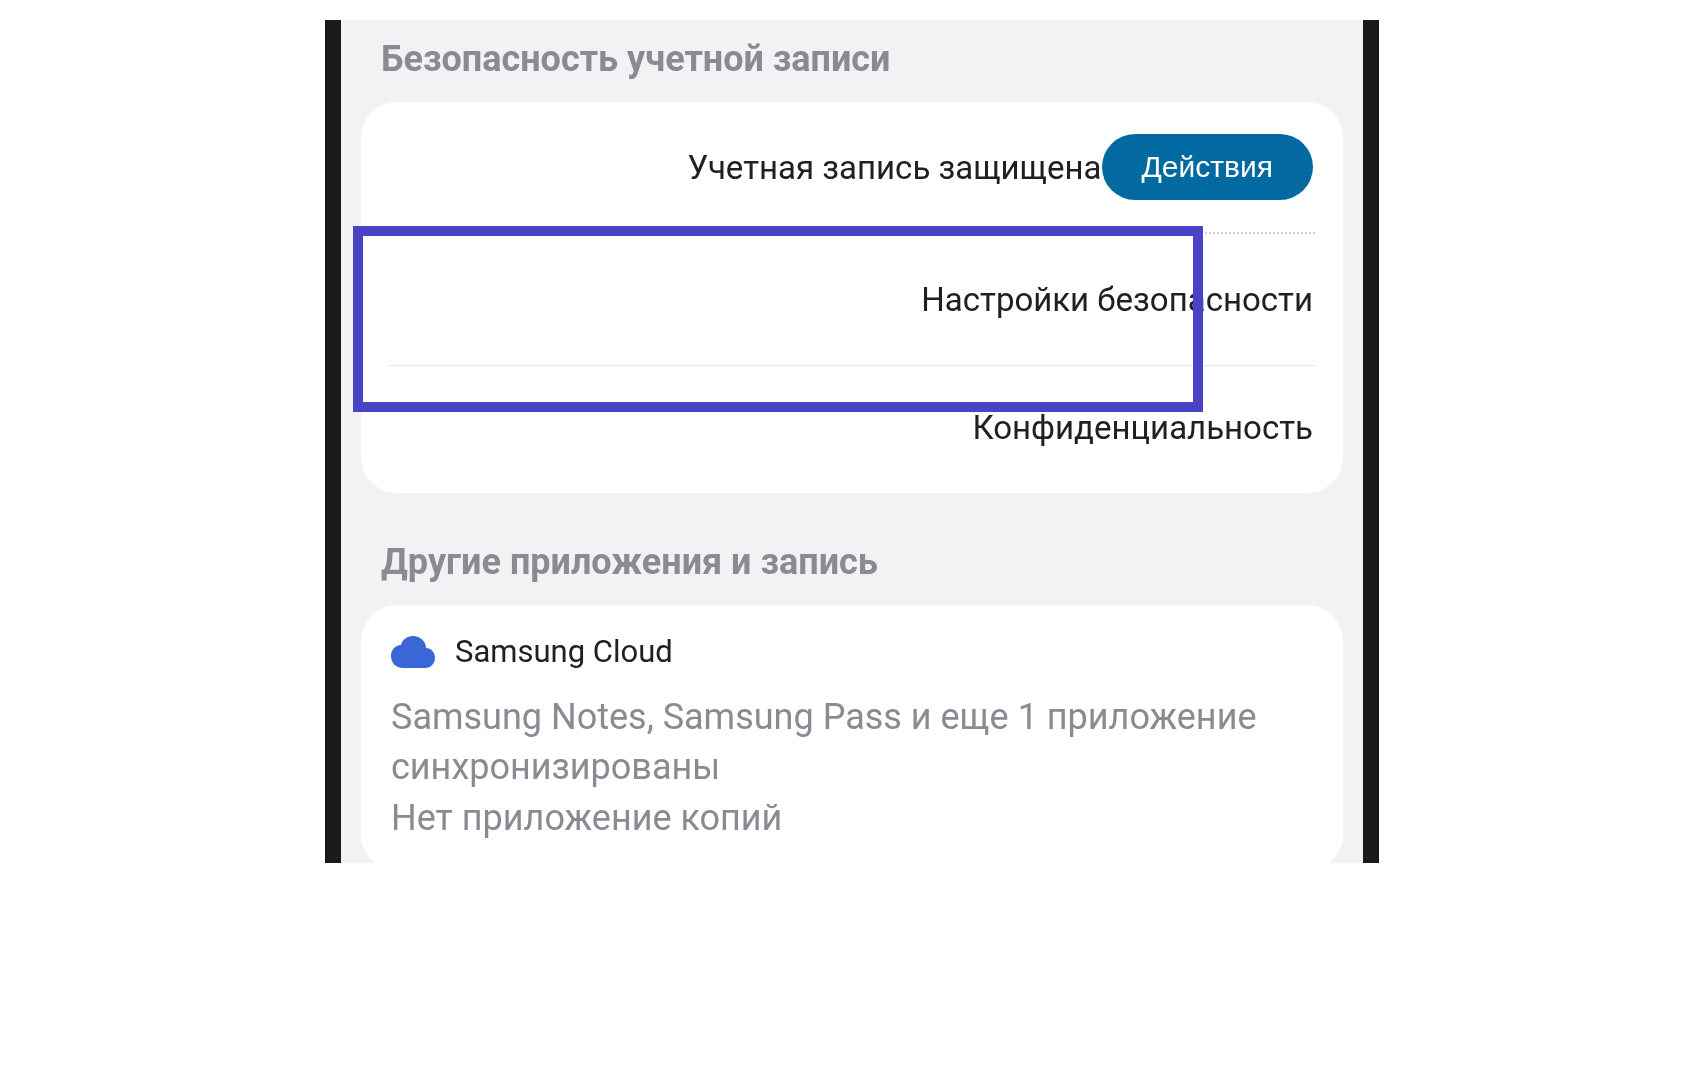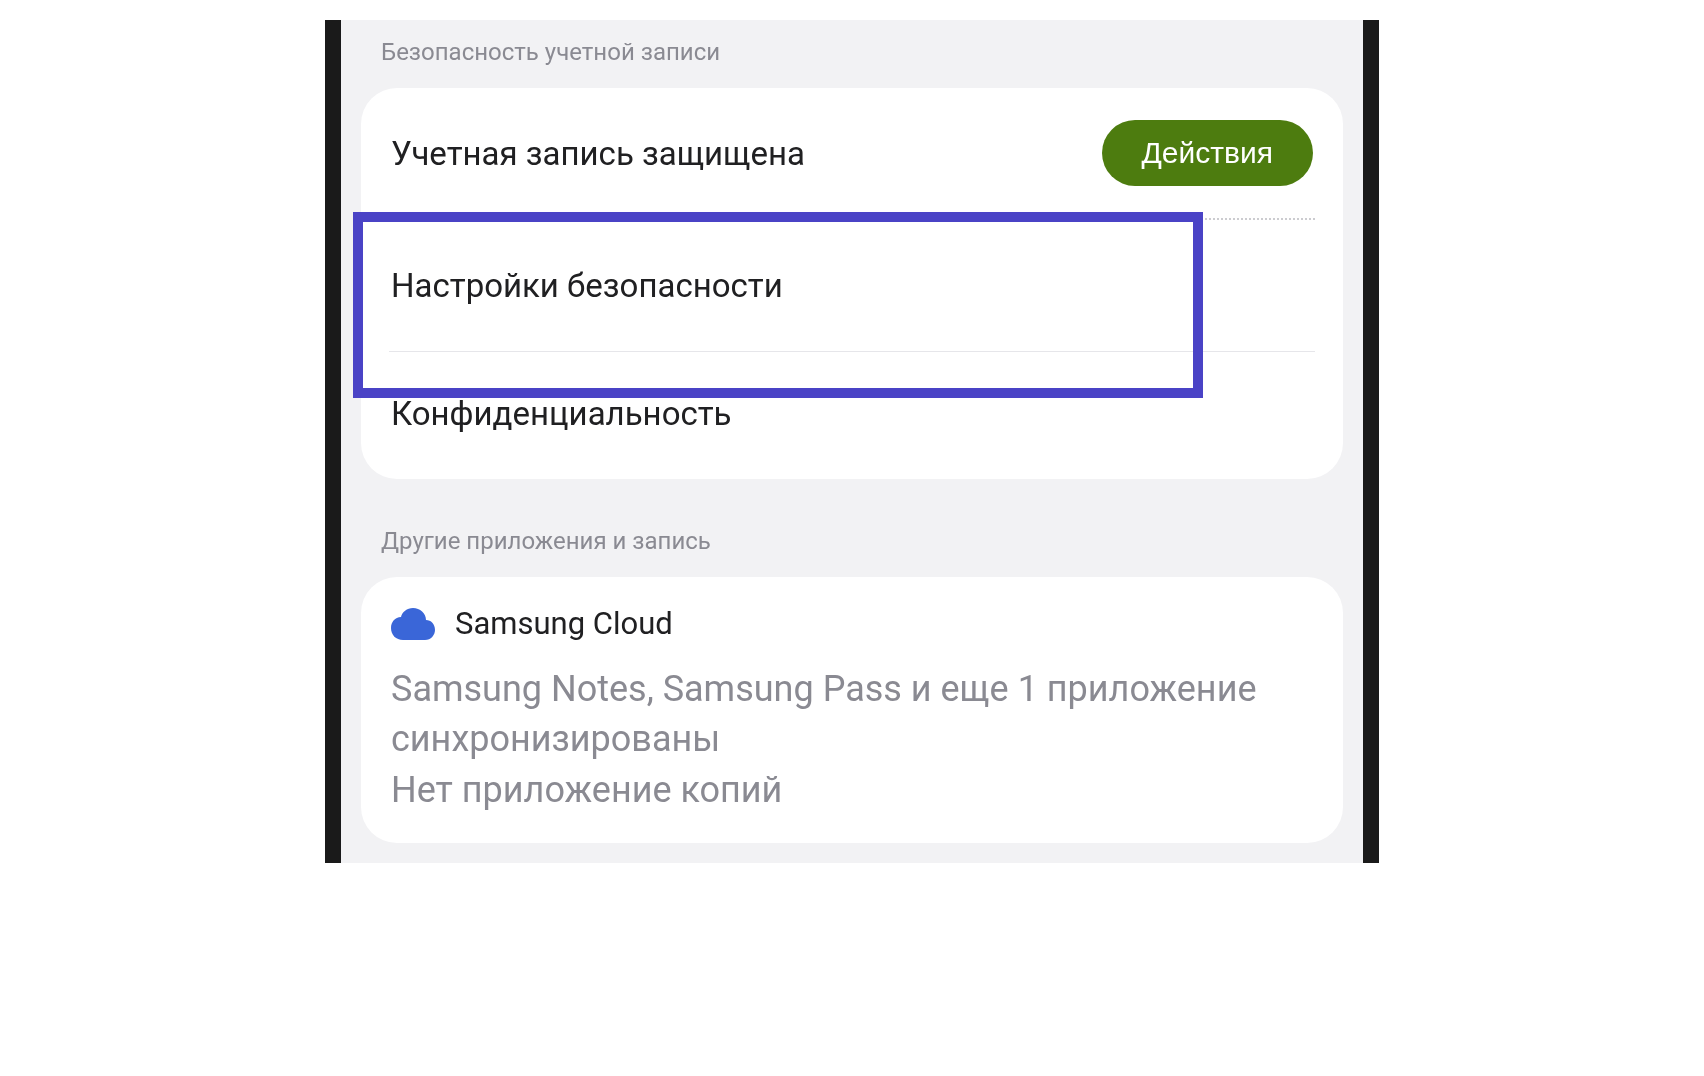--- a/index.html
+++ b/index.html
@@ -31,44 +31,44 @@
       position: absolute;
       top: 0;
       right: -6px;
       width: 4px;
       height: 100%;
       background: linear-gradient(180deg, #8a6a5a 0%, #3a3028 50%, #8a6a5a 100%);
     }
     .section-header {
       padding: 18px 40px 22px 40px;
       color: #8a8a92;
-      font-size: 24px;
-      font-weight: 400;
+      font-size: 36px;
+      font-weight: 700;
     }
     .card {
       background: #ffffff;
       border-radius: 36px;
       margin: 0 20px 30px 20px;
       overflow: visible;
       position: relative;
     }
     .row {
       padding: 32px 30px;
       display: flex;
       align-items: center;
-      justify-content: space-between;
+      justify-content: flex-end;
       position: relative;
     }
     .row-label {
       color: #202022;
       font-size: 33px;
       font-weight: 400;
     }
     .actions-btn {
-      background: #4d7c0f;
+      background: #0369a1;
       color: #ffffff;
       border: none;
       border-radius: 40px;
       padding: 16px 40px;
       font-size: 30px;
       font-weight: 500;
       cursor: pointer;
     }
     .dotted-divider {
       height: 0;

